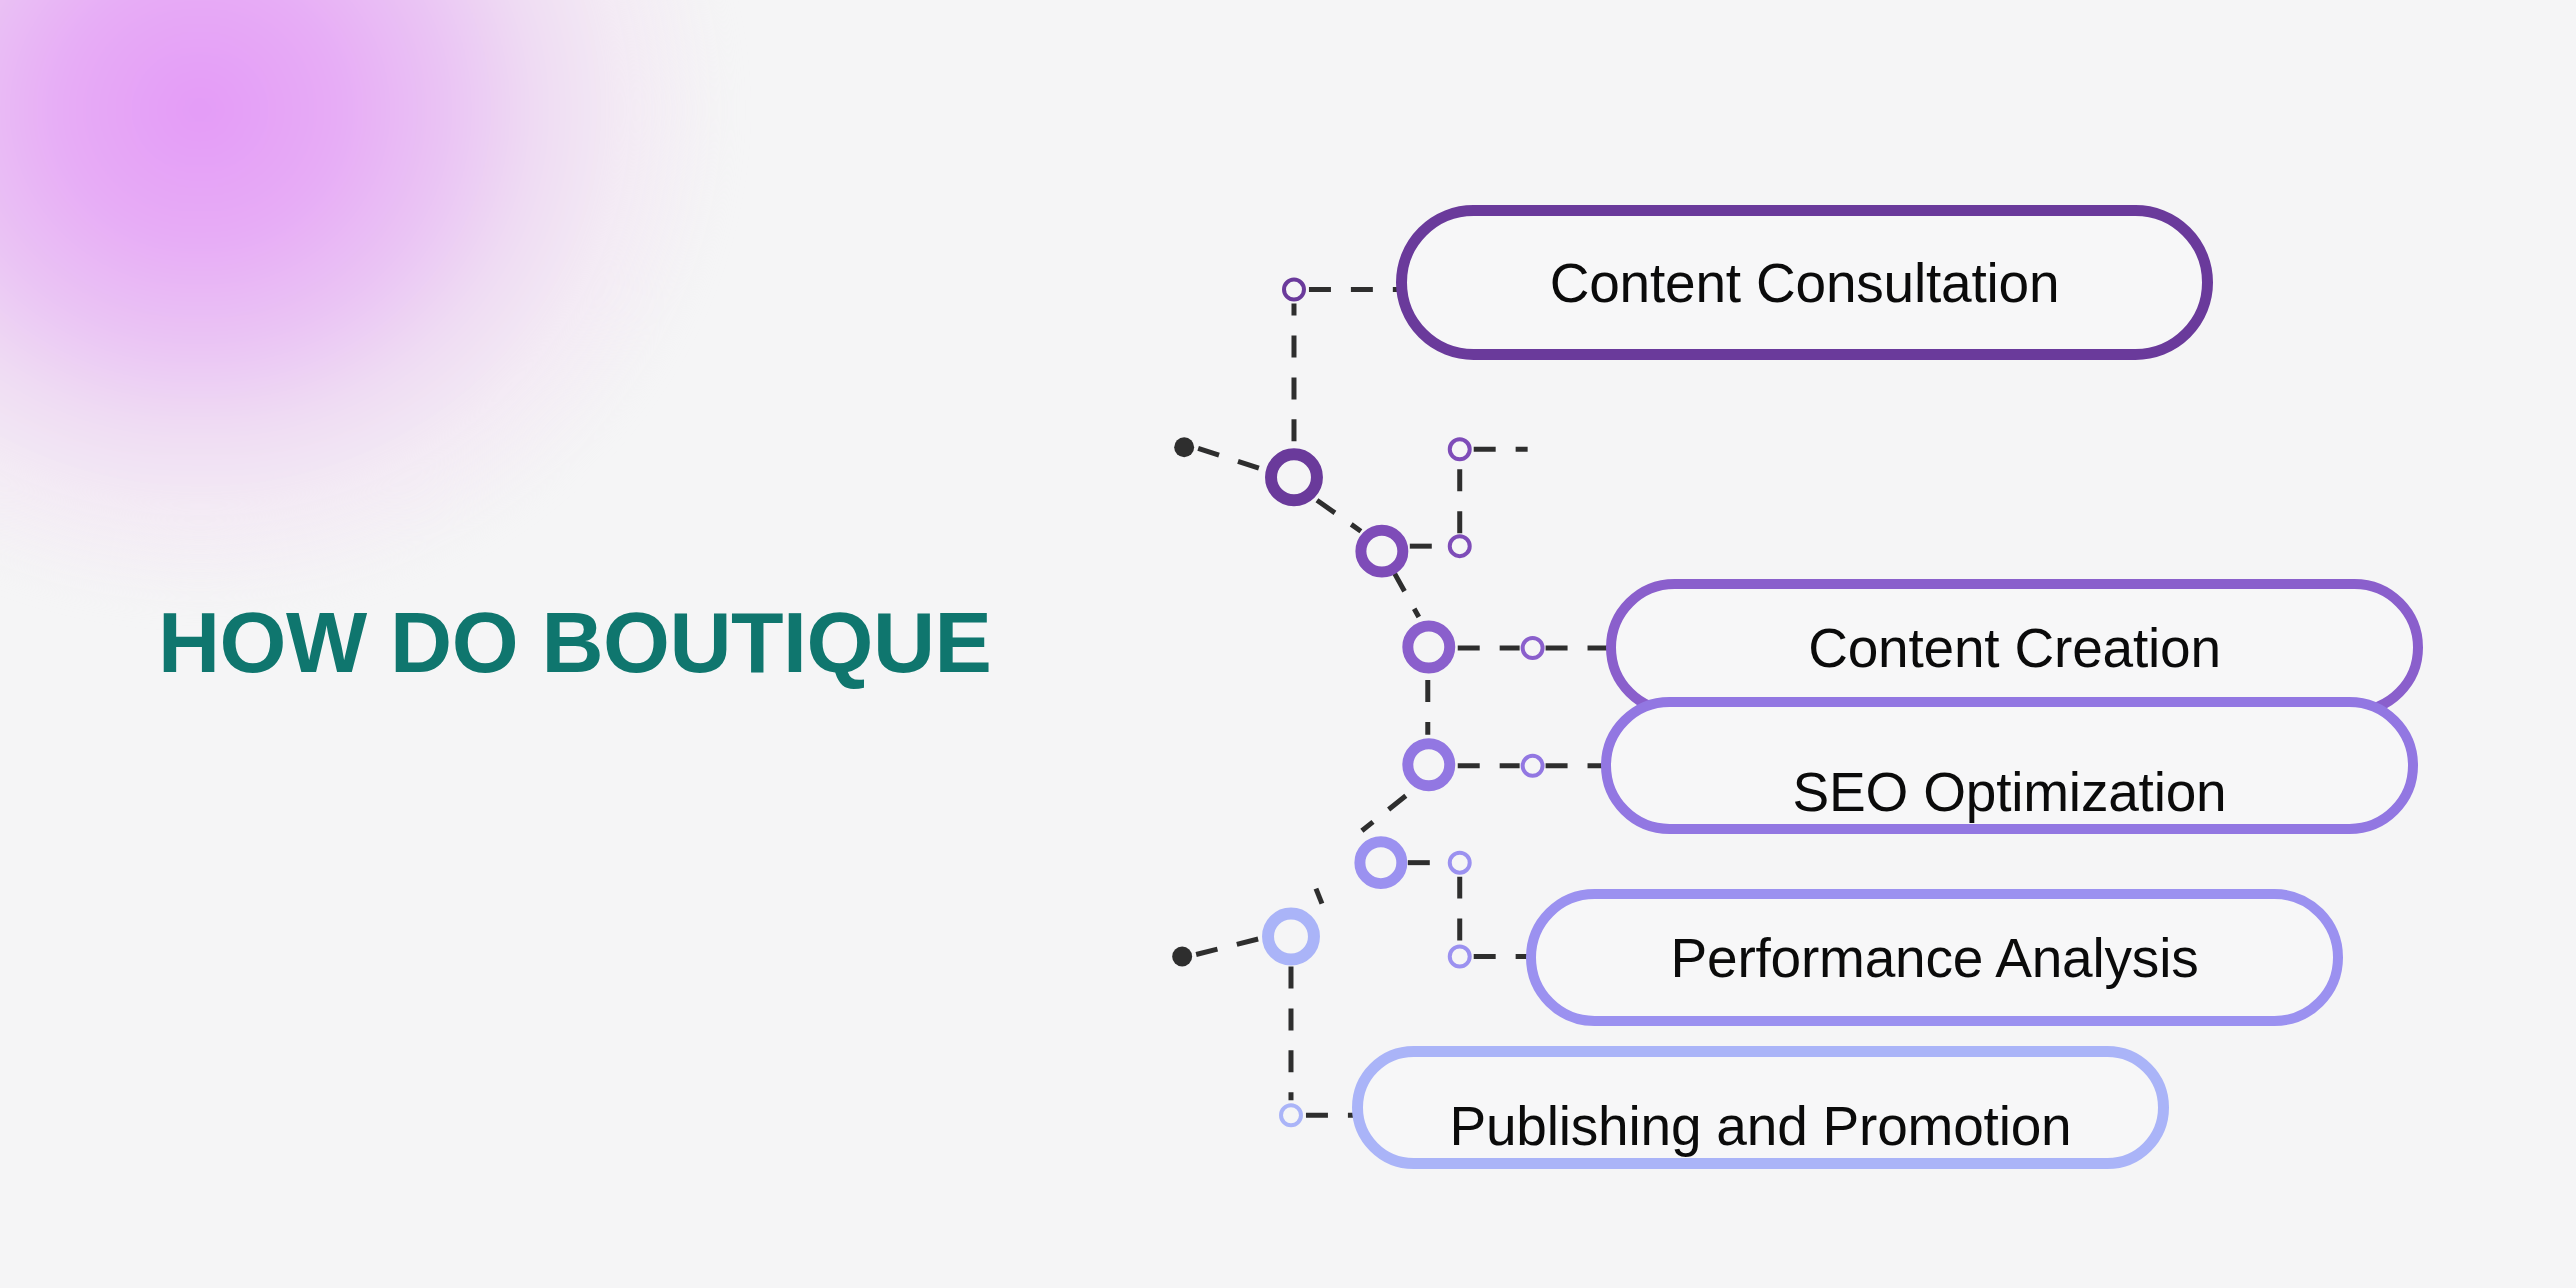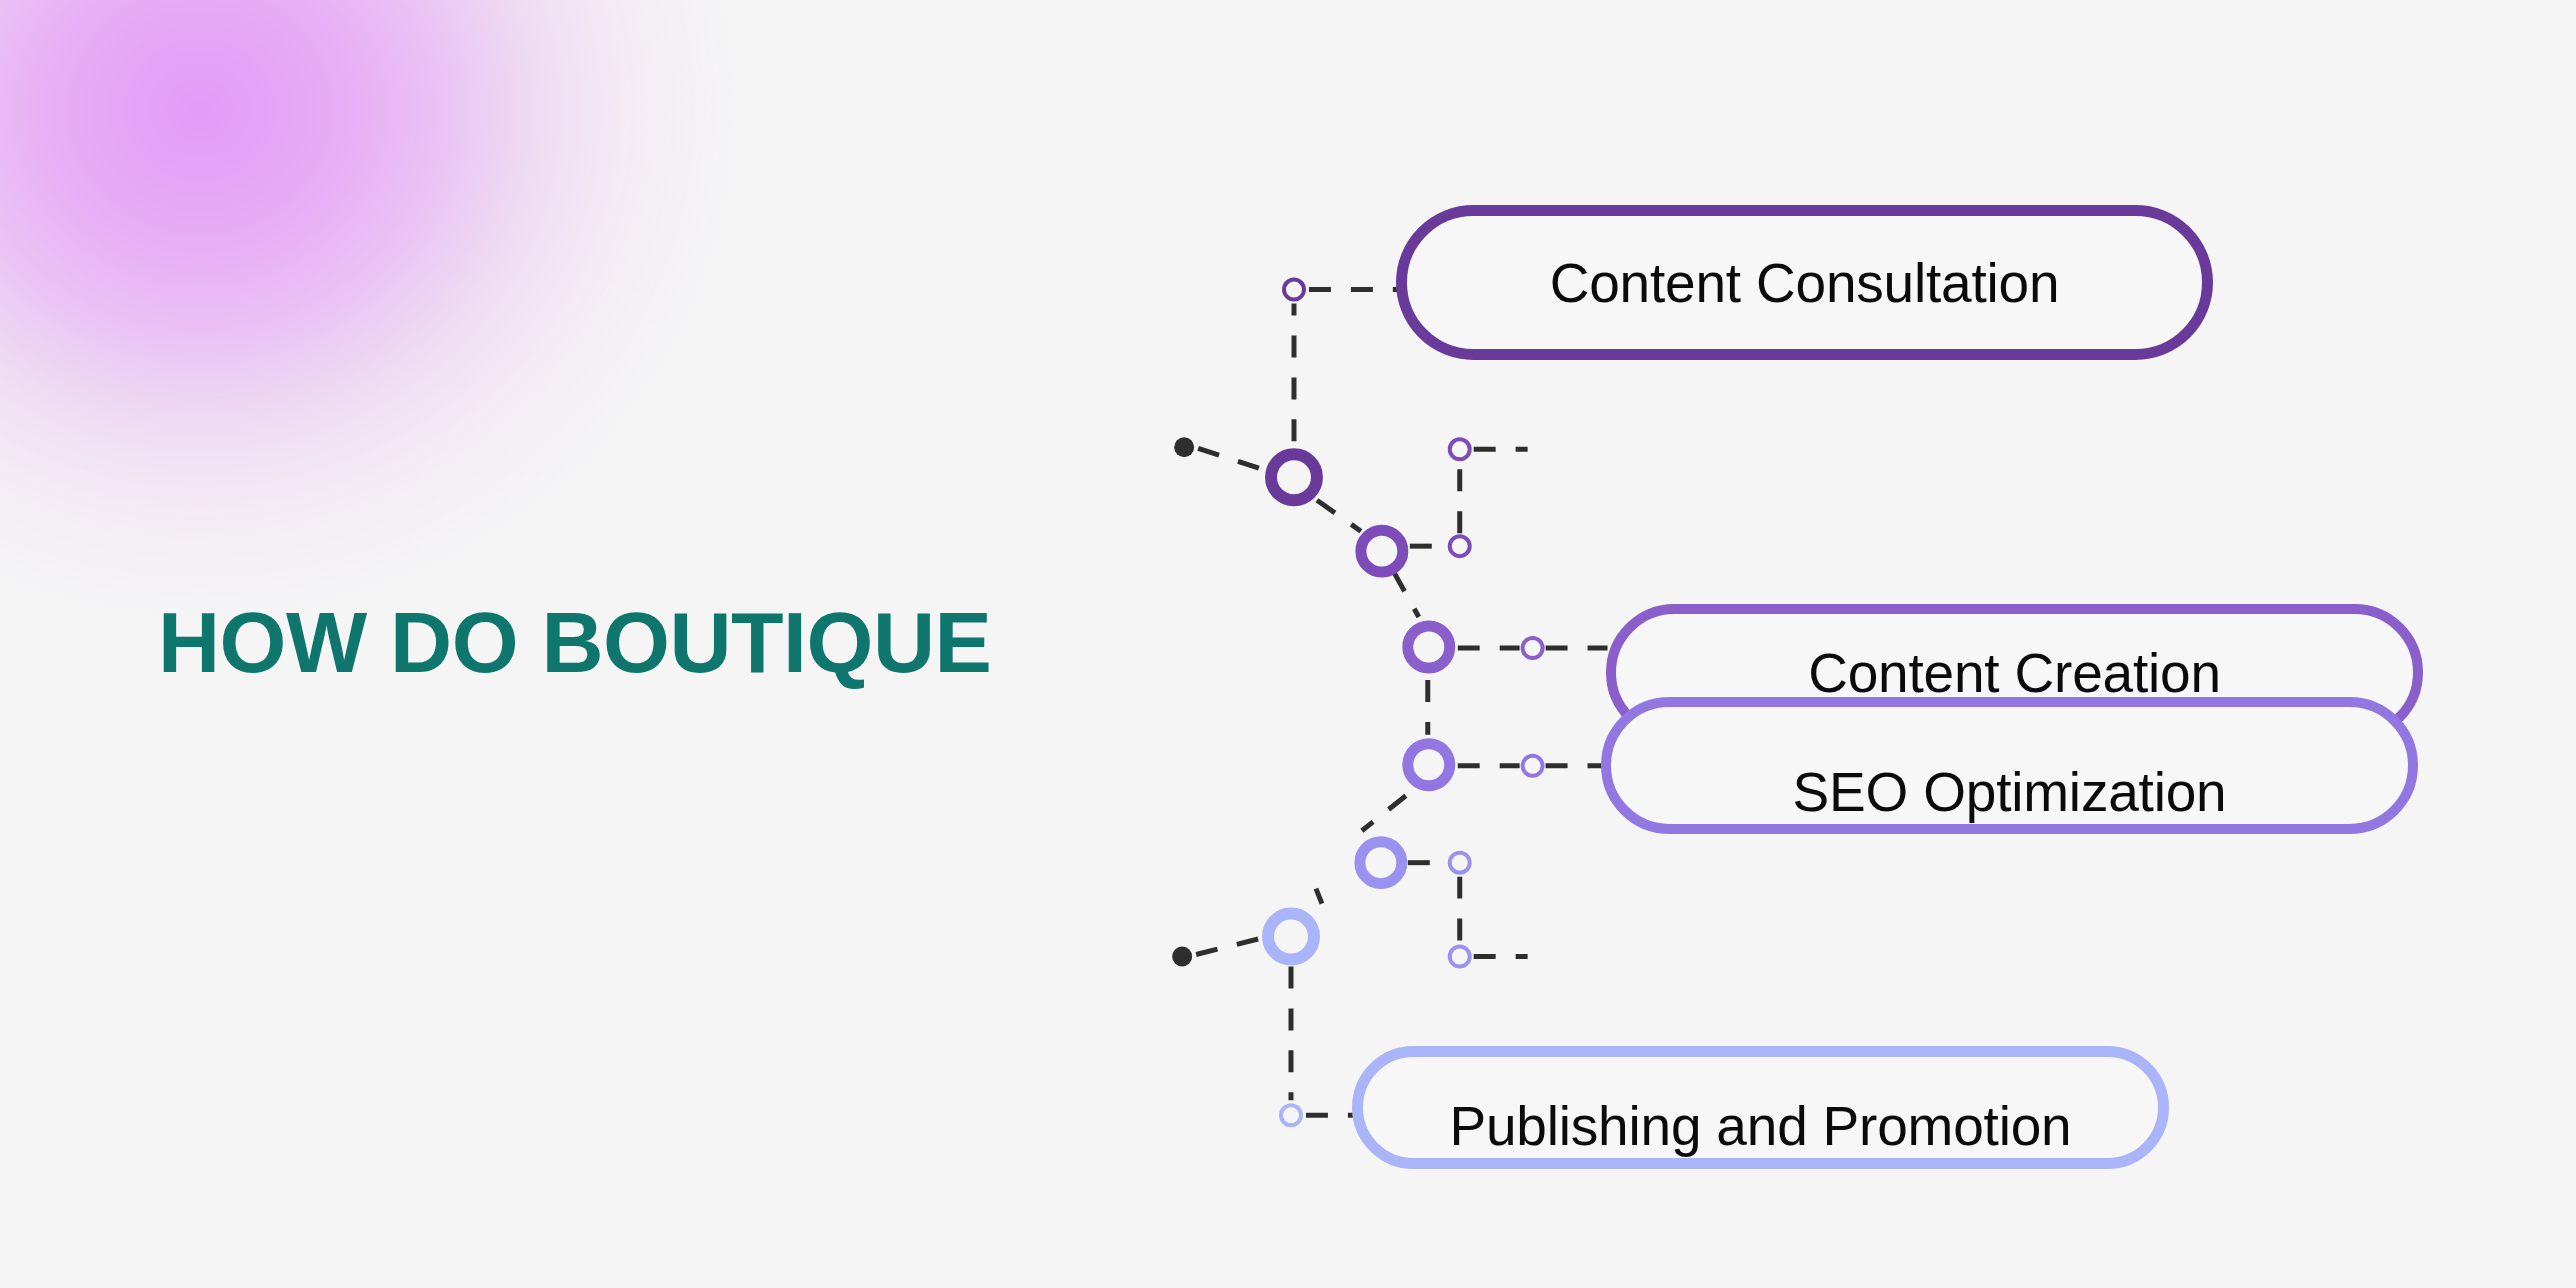--- a/index.html
+++ b/index.html
@@ -136,27 +136,30 @@
     <circle cx="1462" cy="864" r="10" fill="#F5F5F6" stroke="#9B91F0" stroke-width="4"></circle>
     <circle cx="1462" cy="958" r="10" fill="#F5F5F6" stroke="#9B91F0" stroke-width="4"></circle>
     <circle cx="1293" cy="1117" r="10" fill="#F5F5F6" stroke="#AAB4F8" stroke-width="4"></circle>
   </svg>
 
   <div class="pill" style="left:1396px;top:205px;width:817px;height:155px;border-width:11px;border-radius:78px;border-color:#6A3A9B;">
     <span class="pill-label">Content Consultation</span>
   </div>
 
 
-  <div class="pill" style="left:1606px;top:604px;width:817px;height:137px;border-width:10px;border-radius:69px;border-color:#8A5FCC;text-align:right;">
+  <div class="pill" style="left:1606px;top:579px;width:817px;height:137px;border-width:10px;border-radius:69px;border-color:#8A5FCC;text-align:right;">
     <span class="pill-label">Content Creation</span>
   </div>
 
   <div class="pill" style="left:1601px;top:697px;width:817px;height:137px;border-width:10px;border-radius:69px;border-color:#9277E2;align-items:flex-end;">
     <span class="pill-label">SEO Optimization</span>
   </div>
 
+  <div class="pill" style="left:1526px;top:889px;width:817px;height:137px;border-width:10px;border-radius:69px;border-color:#9B91F0;">
+    <span class="pill-label">Performance Analysis</span>
+  </div>
 
   <div class="pill" style="left:1352px;top:1046px;width:817px;height:123px;border-width:11px;border-radius:69px;border-color:#AAB4F8;align-items:flex-end;">
     <span class="pill-label">Publishing and Promotion</span>
   </div>
 
 </div>
 
 
 </body></html>

